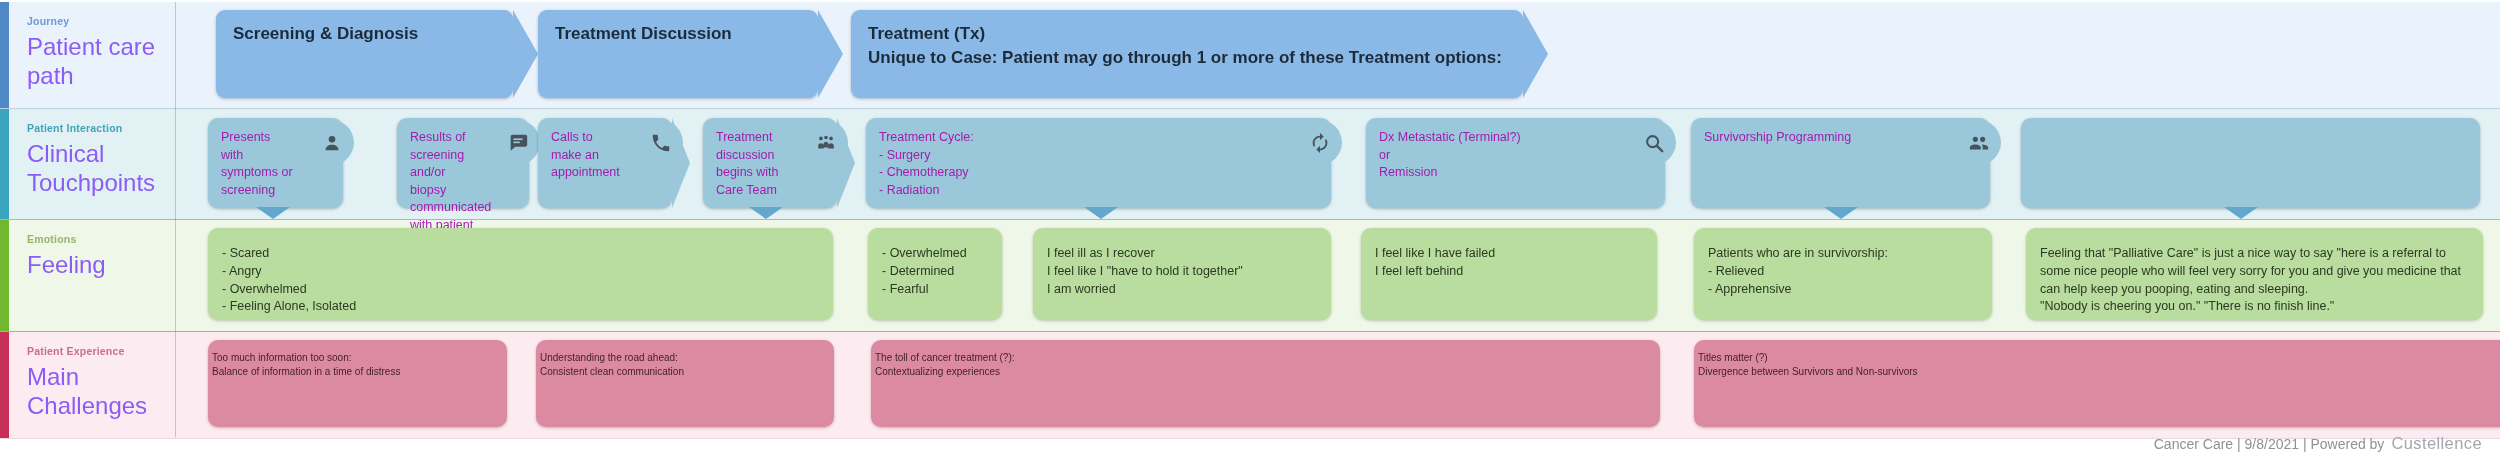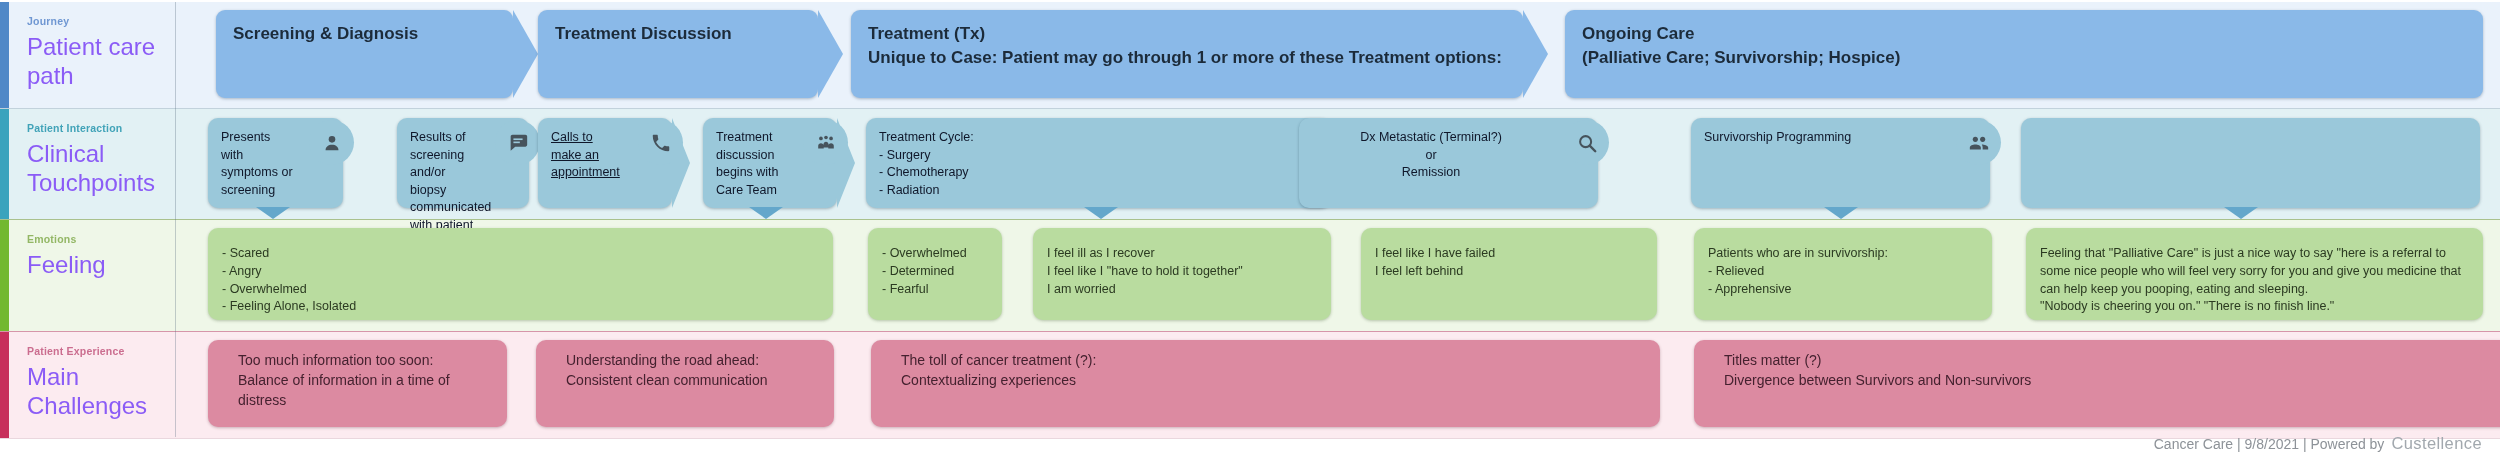--- a/index.html
+++ b/index.html
@@ -28,37 +28,37 @@
   .cat-challenges{color:#cb6d8f;}
   .lane-title{font-size:24px;color:#8b5cf6;margin-top:5px;line-height:1.22;}
 
   
   .stage{position:absolute;top:10px;height:88px;background:#8ab9e8;border-radius:9px;box-shadow:0 1px 3px rgba(40,70,100,.35);}
   .stage-label{padding:12px 17px;font-weight:bold;font-size:17px;color:#1c2b3a;white-space:pre-line;line-height:1.4;}
   .stage-tip{position:absolute;left:100%;top:50%;transform:translateY(-50%);width:0;height:0;
              border-top:44px solid transparent;border-bottom:44px solid transparent;border-left:25px solid #8ab9e8;}
 
   
-  .tp{position:absolute;top:118px;height:90px;background:#9ac8da;border-radius:10px;box-shadow:0 1px 3px rgba(30,60,80,.35);color:#0f172a;}
+  .tp{position:absolute;top:118px;height:90px;background:#9ac8da;border-radius:10px;box-shadow:0 1px 3px rgba(30,60,80,.35);color:#a21caf;}
   .tp-text{padding:11px 13px;font-size:12.5px;line-height:1.4;white-space:pre-line;}
   .has-icon .tp-text{padding-right:48px;}
   .bump{position:absolute;top:2px;right:-11px;width:45px;height:45px;border-radius:50%;background:#9ac8da;
         display:flex;align-items:center;justify-content:center;}
   .bump svg{width:22px;height:22px;fill:#46535c;}
   .tp-tip{position:absolute;left:100%;top:50%;transform:translateY(-50%);width:0;height:0;
           border-top:45px solid transparent;border-bottom:45px solid transparent;border-left:18px solid #9ac8da;}
   .tail{position:absolute;bottom:-11px;width:0;height:0;border-left:17px solid transparent;border-right:17px solid transparent;border-top:12px solid #64a7cb;}
 
   
   .feel{position:absolute;top:228px;height:92px;background:#b9dc9f;border-radius:10px;box-shadow:0 1px 3px rgba(50,80,30,.3);color:#2b3a21;}
   .feel-text{padding:17px 14px;font-size:12.5px;line-height:1.42;white-space:pre-line;}
 
   
   .chal{position:absolute;top:340px;height:87px;background:#dc8aa1;border-radius:10px;box-shadow:0 1px 3px rgba(90,30,50,.3);color:#45212f;}
-  .chal-text{padding:11px 30px;font-size:14px;line-height:1.42;white-space:pre-line;}
+  .chal-text{padding:11px 4px;font-size:10px;line-height:1.42;white-space:pre-line;}
 
   
   .footer{position:absolute;right:18px;bottom:2px;display:flex;align-items:baseline;gap:7px;}
   .footer-meta{color:#8d9298;font-size:14px;}
   .footer-brand{color:#a2a8ae;font-size:16.5px;letter-spacing:.4px;}
 </style>
 </head>
 <body>
 
 <div class="board">
@@ -103,24 +103,20 @@
   </div>
   <div class="stage" style="left:538px;width:280px;">
     <div class="stage-label">Treatment Discussion</div>
     <div class="stage-tip"></div>
   </div>
   <div class="stage" style="left:851px;width:672px;">
     <div class="stage-label">Treatment (Tx)
 Unique to Case: Patient may go through 1 or more of these Treatment options:</div>
     <div class="stage-tip"></div>
   </div>
-  <div class="stage" style="left:1565px;width:918px;">
-    <div class="stage-label">Ongoing Care
-(Palliative Care; Survivorship; Hospice)</div>
-  </div>
 
   <div class="tp has-icon" style="left:208px;width:135px;">
     <div class="tp-text">Presents with symptoms or screening</div>
     <div class="bump">
       <svg viewBox="0 0 24 24">
           <circle cx="12" cy="8" r="3.6"></circle>
           <path d="M5 19.5c0-3.4 3.1-5.6 7-5.6s7 2.2 7 5.6v.5H5z"></path>
         </svg>
     </div>
     <div class="tail" style="left:48px;"></div>
@@ -130,21 +126,21 @@
     <div class="tp-text">Results of screening and/or biopsy communicated with patient</div>
     <div class="bump">
       <svg viewBox="0 0 24 24">
           <path d="M4 3h16c1.1 0 2 .9 2 2v9c0 1.1-.9 2-2 2H9l-5 4.5V5c0-1.1.9-2 2-2z"></path>
           <rect x="7" y="7" width="10" height="1.8" fill="#9ac8da"></rect>
           <rect x="7" y="10.4" width="7" height="1.8" fill="#9ac8da"></rect>
         </svg>
     </div>
   </div>
 
-  <div class="tp has-icon" style="left:538px;width:134px;text-decoration:underline;">
+  <div class="tp has-icon" style="left:538px;width:134px;">
     <div class="tp-text">Calls to make an appointment</div>
     <div class="bump">
       <svg viewBox="0 0 24 24">
           <path d="M6.62 10.79c1.44 2.83 3.76 5.14 6.59 6.59l2.2-2.21c.27-.27.67-.36 1.02-.24 1.12.37 2.33.57 3.57.57.55 0 1 .45 1 1V20c0 .55-.45 1-1 1-9.39 0-17-7.61-17-17 0-.55.45-1 1-1h3.5c.55 0 1 .45 1 1 0 1.25.2 2.45.57 3.57.11.35.03.74-.25 1.02l-2.2 2.2z"></path>
         </svg>
     </div>
     <div class="tp-tip"></div>
   </div>
 
   <div class="tp has-icon" style="left:703px;width:134px;">
@@ -167,21 +163,21 @@
 - Chemotherapy
 - Radiation</div>
     <div class="bump">
       <svg viewBox="0 0 24 24">
           <path d="M12 6v3l4-4-4-4v3c-4.42 0-8 3.58-8 8 0 1.57.46 3.03 1.24 4.26L6.7 14.8c-.45-.83-.7-1.79-.7-2.8 0-3.31 2.69-6 6-6zm6.76 1.74L17.3 9.2c.44.84.7 1.79.7 2.8 0 3.31-2.69 6-6 6v-3l-4 4 4 4v-3c4.42 0 8-3.58 8-8 0-1.57-.46-3.03-1.24-4.26z"></path>
         </svg>
     </div>
     <div class="tail" style="left:218px;"></div>
   </div>
 
-  <div class="tp has-icon" style="left:1299px;width:299px;text-align:center;">
+  <div class="tp has-icon" style="left:1366px;width:299px;">
     <div class="tp-text">Dx Metastatic (Terminal?)
 or
 Remission</div>
     <div class="bump">
       <svg viewBox="0 0 24 24">
           <circle cx="10.5" cy="10.5" r="6" fill="none" stroke="#46535c" stroke-width="2.2"></circle>
           <line x1="15.2" y1="15.2" x2="21" y2="21" stroke="#46535c" stroke-width="2.6" stroke-linecap="round"></line>
         </svg>
     </div>
   </div>

